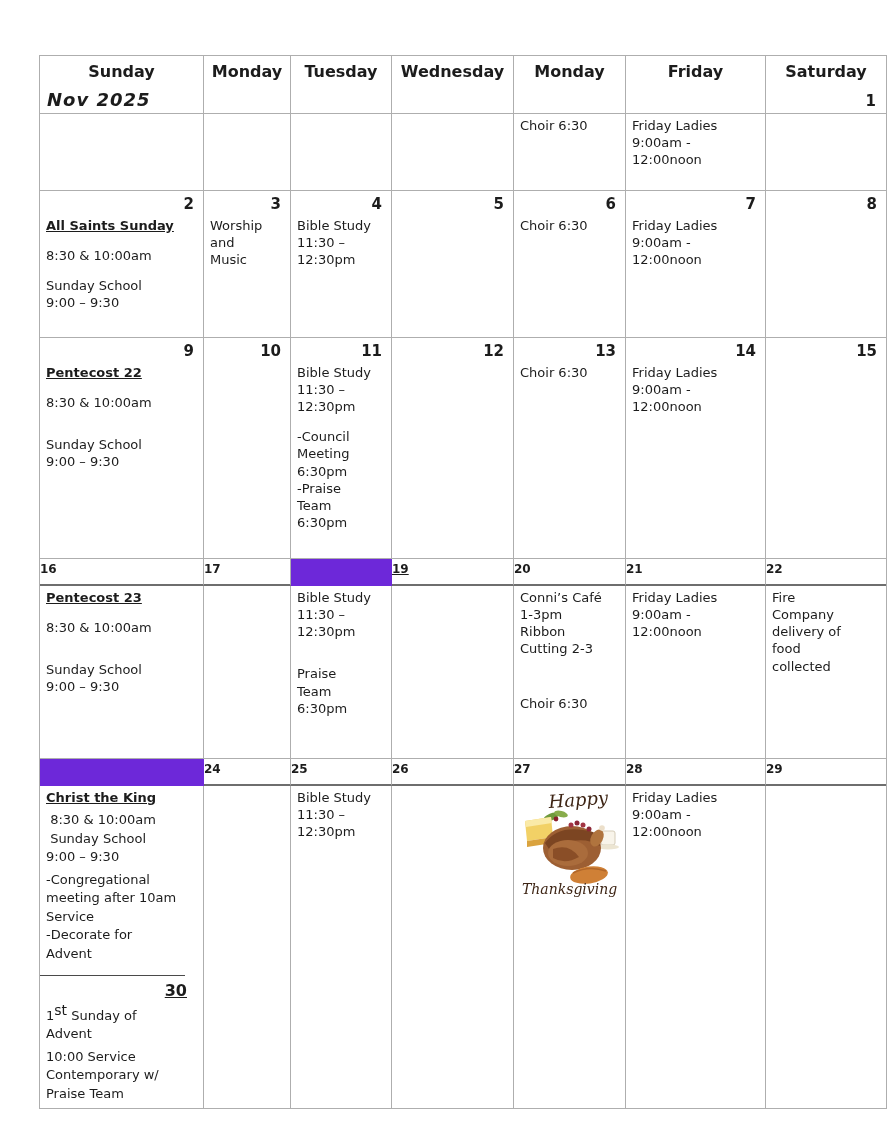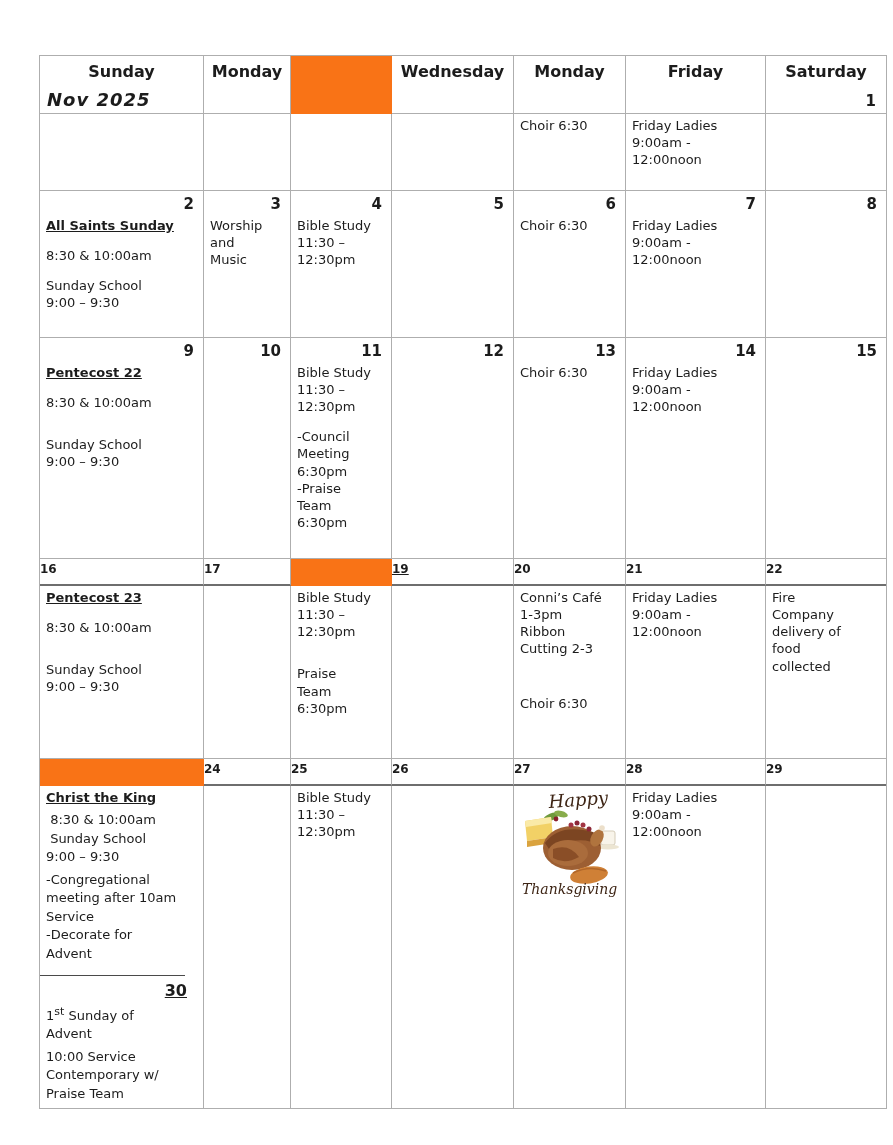--- a/index.html
+++ b/index.html
@@ -9,21 +9,21 @@
   }
   html,body{margin:0;padding:0;background:#ffffff;}
   body{width:893px;height:1145px;font-family:"DejaVu Sans",sans-serif;color:var(--ink);}
   .page{position:relative;width:893px;height:1145px;background:#fff;overflow:hidden;}
   .cal{
     position:absolute;left:39px;top:55px;
     display:grid;
     grid-template-columns:164px 87px 101px 122px 112px 140px 120px;
     grid-template-rows:58px 77px 147px 221px 27px 173px 27px 322px;
     border:1px solid var(--bc);
-    background:#f97316;
+    background:#6d28d9;
   }
   .cell{
     border-right:1px solid var(--bc);
     border-bottom:1px solid var(--bc);
     box-sizing:border-box;
     overflow:hidden;
     background:#fff;
   }
   .cell.last-col{border-right:none;}
   .cell.last-row{border-bottom:none;}
@@ -38,35 +38,38 @@
   .dates-cell{text-align:left;font-weight:bold;font-size:12px;padding:3px 9px 0 0;}
   
   .events{padding:3px 4px 3px 6px;font-size:13px;line-height:1.32;}
   .ev{white-space:pre-line;margin:0 0 13px 0;}
   .ev.bold{font-weight:bold;text-decoration:underline;}
   .ev.right{text-align:right;padding-right:12px;font-size:16px;margin-bottom:2px;}
   .spacer{height:12px;}
   .compact .events{line-height:1.42;}
   .compact .ev{margin-bottom:4px;}
   .divider{border-top:1.5px solid #4a4a4a;margin:12px 14px 4px -6px;}
-  sup{font-size:11px;line-height:0;}
+  sup{font-size:14px;line-height:0;}
   .tg-wrap{width:100px;margin:2px auto 0;}
   .tg-script{font-family:"DejaVu Serif",serif;font-style:italic;}
 </style>
 </head>
 <body>
 
 <div class="page">
   <div class="cal" id="cal-grid">
       <div class="cell hdr-cell" style="grid-area: 1 / 1;">
         <div class="day-name">Sunday</div>
         <div class="month-label">Nov 2025</div>
       </div>
       <div class="cell hdr-cell" style="grid-area: 1 / 2;">
         <div class="day-name">Monday</div>
+      </div>
+      <div class="cell hdr-cell" style="grid-area: 1 / 3;">
+        <div class="day-name">Tuesday</div>
       </div>
       <div class="cell hdr-cell" style="grid-area: 1 / 4;">
         <div class="day-name">Wednesday</div>
       </div>
       <div class="cell hdr-cell" style="grid-area: 1 / 5;">
         <div class="day-name">Monday</div>
       </div>
       <div class="cell hdr-cell" style="grid-area: 1 / 6;">
         <div class="day-name">Friday</div>
       </div>

